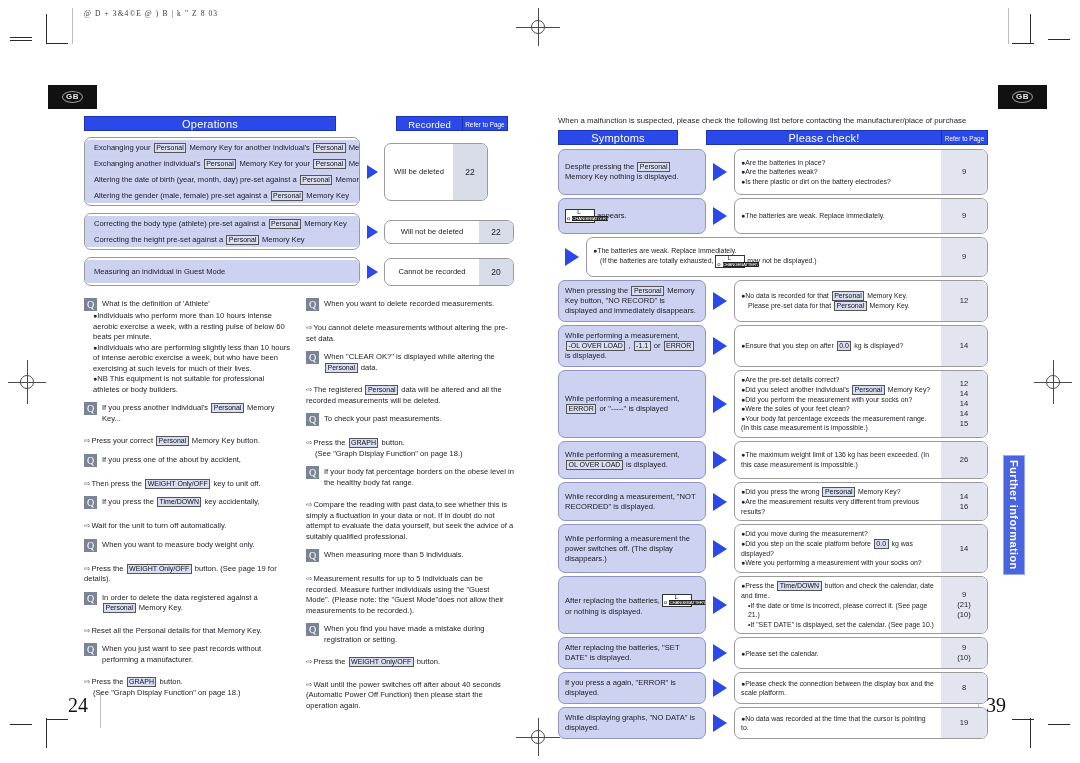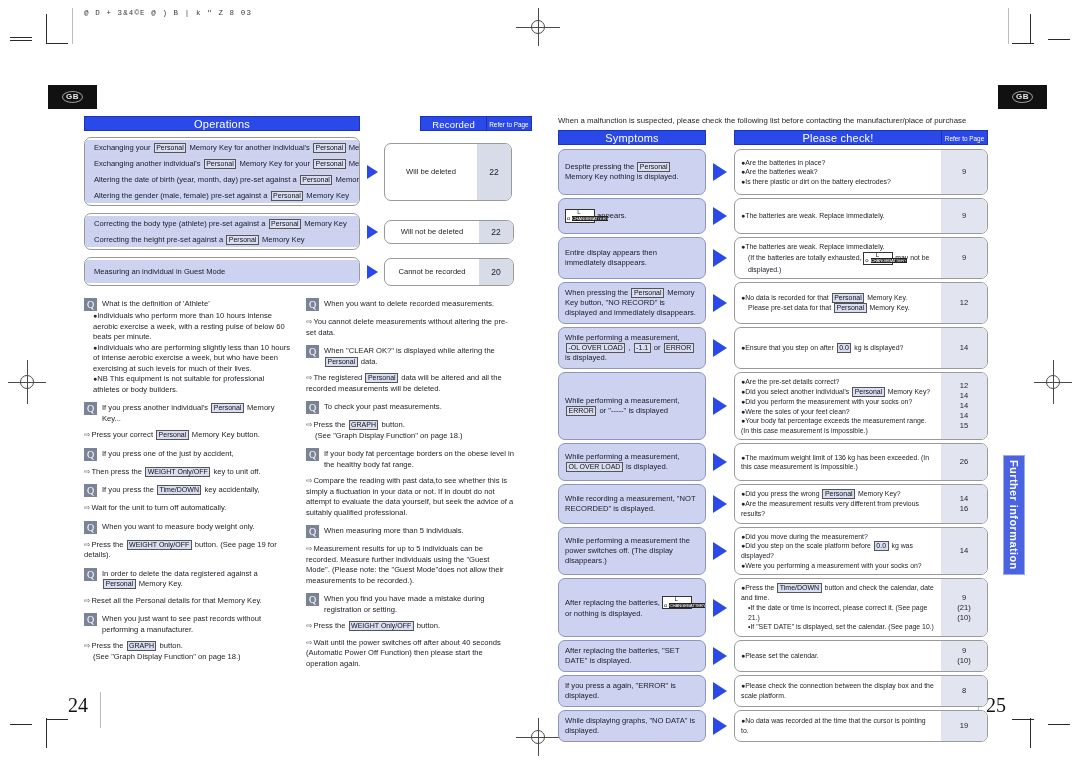--- a/index.html
+++ b/index.html
@@ -19,21 +19,21 @@
   
   .cropmark { position: absolute; background: #2b2b2b; }
   .reg { position: absolute; }
   .reg .v { position:absolute; left:50%; top:0; width:1px; height:100%; background:#4a4a4a; }
   .reg .h { position:absolute; top:50%; left:0; height:1px; width:100%; background:#4a4a4a; }
   .reg .c { position:absolute; left:50%; top:50%; width:14px; height:14px;
             margin-left:-7px; margin-top:-7px; border:1px solid #4a4a4a; border-radius:50%; }
   .printhdr {
     position:absolute; left:84px; top:9px;
     font-size: 7.5px; color:#3a3a3a; letter-spacing:1.1px;
-    font-family:Liberation Mono, monospace; white-space:nowrap;
+    font-family:Liberation Serif, serif; white-space:nowrap;
   }
   .gutter { position:absolute; background:#bdbdbd; width:1px; }
 
   
   .langtab {
     position:absolute; width:49px; height:24px; background:#111111;
     display:flex; align-items:center; justify-content:center;
   }
   .langtab span {
     color:#e8e8e8; font-size:8px; font-weight:bold; letter-spacing:.5px;
@@ -95,21 +95,21 @@
   
   .qa { margin-bottom:7px; }
   .qline { display:flex; align-items:flex-start; gap:5px; }
   .qbadge {
     flex:none; width:13px; height:13px; background:#7b8396; color:#ffffff;
     font-size:10px; line-height:13px; text-align:center;
     font-family:"Liberation Serif", serif;
   }
   .qtext { font-size:7.6px; line-height:10.5px; color:#23232b; padding-top:1px; }
   .ans {
-    font-size:7.6px; line-height:10.5px; color:#23232b; margin-top:6px;
+    font-size:7.6px; line-height:10.5px; color:#23232b; margin-top:12px;
   }
   .ans .arrow { color:#555; margin-right:1px; }
   .indent { padding-left:9px; display:block; }
   .bdot { font-size:7px; }
 
   
   .sym-table { display:flex; flex-direction:column; gap:3px; }
   .sym-row { display:flex; align-items:stretch; gap:0px; }
   .sym-cell {
     width:148px; flex:none; background:#ccd2f0; border:1px solid #8f95c0;
@@ -208,52 +208,52 @@
 
   <div class="langtab" style="left:48px;top:85px;">
     <span>GB</span>
   </div>
   <div class="langtab" style="left:998px;top:85px;">
     <span>GB</span>
   </div>
 
   <div class="pagenum" style="left:68px;top:694px;">24</div>
   <div class="gutter" style="left:100px;top:692px;height:36px;"></div>
-  <div class="pagenum" style="left:986px;top:694px;">25</div>
+  <div class="pagenum" style="left:986px;top:694px;">39</div>
   <div class="gutter" style="left:978px;top:692px;height:36px;"></div>
 
   <div class="furtab" style="left:1003px;top:455px;width:22px;height:120px;">
     <span>Further information</span>
   </div>
 
   <div style="position:absolute;left:84px;top:116px;width:430px;">
 
     <div style="display:flex;align-items:flex-start;">
-      <div style="width:276px;">
+      <div style="width:252px;">
         <div class="barblue">Operations</div>
       </div>
       <div style="width:24px;"></div>
       <div style="display:flex;width:130px;">
         <div class="barblue" style="flex:1;font-size:9.5px;margin-left:36px;">Recorded Measurements</div>
         <div class="bar-refer">Refer to Page</div>
       </div>
     </div>
 
     <div id="op-area" style="margin-top:6px;">
         <div style="display: flex; align-items: center; margin-bottom: 7px;">
           <div class="opgroup" style="width: 276px;">
             <div class="oprow">Exchanging your <span class="keycap">Personal</span> Memory Key for another individual's <span class="keycap">Personal</span> Memory Key</div>
             <div class="oprow">Exchanging another individual's <span class="keycap">Personal</span> Memory Key for your <span class="keycap">Personal</span> Memory Key</div>
             <div class="oprow">Altering the date of birth (year, month, day) pre-set against a <span class="keycap">Personal</span> Memory Key</div>
             <div class="oprow">Altering the gender (male, female) pre-set against a <span class="keycap">Personal</span> Memory Key</div>
           </div>
           <div style="width: 24px; display: flex; justify-content: center;">
             <div class="tri"></div>
           </div>
-          <div class="recbox" style="width: 128px; min-height: 58px;">
+          <div class="recbox" style="width: 104px; min-height: 58px;">
             <div class="lbl">Will be deleted</div>
             <div class="pg">22</div>
           </div>
         </div>
         <div style="display: flex; align-items: center; margin-bottom: 7px;">
           <div class="opgroup" style="width: 276px;">
             <div class="oprow">Correcting the body type (athlete) pre-set against a <span class="keycap">Personal</span> Memory Key</div>
             <div class="oprow">Correcting the height pre-set against a <span class="keycap">Personal</span> Memory Key</div>
           </div>
           <div style="width: 24px; display: flex; justify-content: center;">
@@ -298,21 +298,21 @@
           <div class="qa">
             <div class="qline">
               <div class="qbadge">Q</div>
               <div class="qtext">If you press another individual's <span class="keycap">Personal</span> Memory Key...</div>
             </div>
             <div class="ans"><span class="arrow">⇨</span>Press your correct <span class="keycap">Personal</span> Memory Key button.</div>
           </div>
           <div class="qa">
             <div class="qline">
               <div class="qbadge">Q</div>
-              <div class="qtext">If you press one of the just by accident,</div>
+              <div class="qtext">If you press one of the about by accident,</div>
             </div>
             <div class="ans"><span class="arrow">⇨</span>Then press the <span class="keycap">WEIGHT Only/OFF</span> key to unit off.</div>
           </div>
           <div class="qa">
             <div class="qline">
               <div class="qbadge">Q</div>
               <div class="qtext">If you press the <span class="keycap">Time/DOWN</span> key accidentally,</div>
             </div>
             <div class="ans"><span class="arrow">⇨</span>Wait for the unit to turn off automatically.</div>
           </div>
@@ -389,21 +389,21 @@
             <div class="ans"><span class="arrow">⇨</span>Wait until the power switches off after about 40 seconds (Automatic Power Off Function) then please start the operation again.</div>
           </div>
         </div>
     </div>
   </div>
 
   <div style="position:absolute;left:558px;top:116px;width:430px;">
     <div style="font-size:7.8px;color:#23232b;white-space:nowrap;margin-bottom:5px;">When a malfunction is suspected, please check the following list before contacting the manufacturer/place of purchase</div>
 
     <div style="display:flex;align-items:flex-start;">
-      <div style="width:148px;">
+      <div style="width:120px;">
         <div class="barblue">Symptoms</div>
       </div>
       <div style="width:28px;"></div>
       <div style="display:flex;flex:1;">
         <div class="barblue" style="flex:1;">Please check!</div>
         <div class="bar-refer" style="width:46px;">Refer to Page</div>
       </div>
     </div>
 
     <div id="sym-area" class="sym-table" style="margin-top:4px;">
@@ -435,23 +435,20 @@
           <div class="chk-wrap">
             <div class="chk-cell">
               <span class="chk-line"><span class="dot">●</span>The batteries are weak. Replace immediately.</span>
             </div>
             <div class="pg-cell">
               <span>9</span>
             </div>
           </div>
         </div>
         <div class="sym-row" style="min-height: 40px;">
-          <div class="sym-cell">
-            <span>Entire display appears then immediately disappears.</span>
-          </div>
           <div class="sym-arrow">
             <div class="tri" style="border-top-width:9px;border-bottom-width:9px;border-left-width:14px;"></div>
           </div>
           <div class="chk-wrap">
             <div class="chk-cell">
               <span class="chk-line"><span class="dot">●</span>The batteries are weak. Replace immediately.</span>
               <span class="chk-sub">(If the batteries are totally exhausted, <span class="lcd"><span class="l1">L    o</span><span class="l2">CHANGE</span><span class="l3">BATTERY</span></span> may not be displayed.)</span>
             </div>
             <div class="pg-cell">
               <span>9</span>

